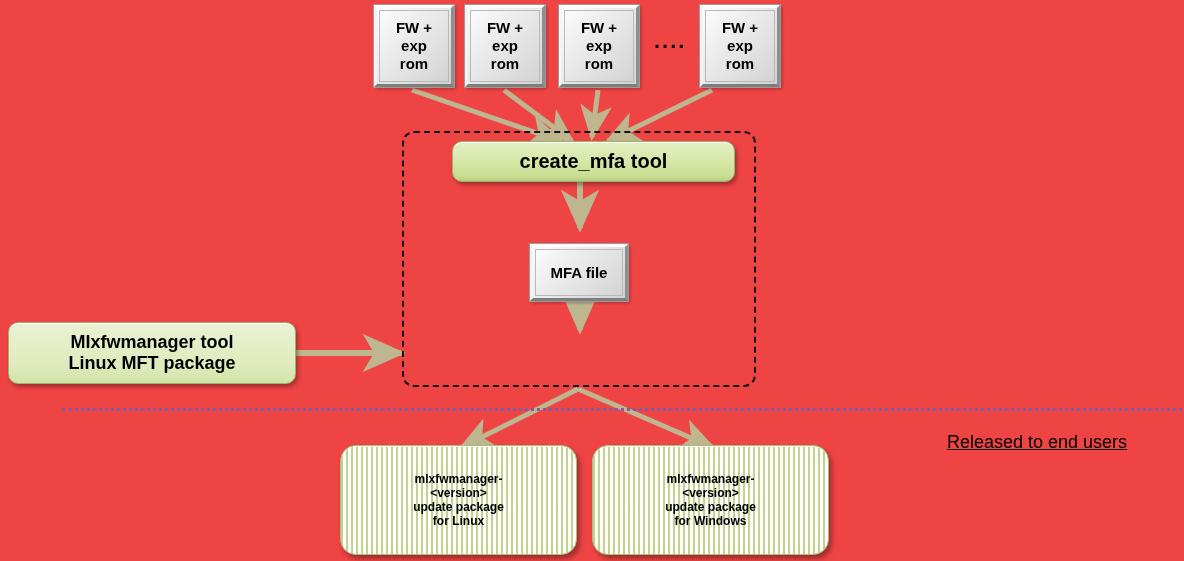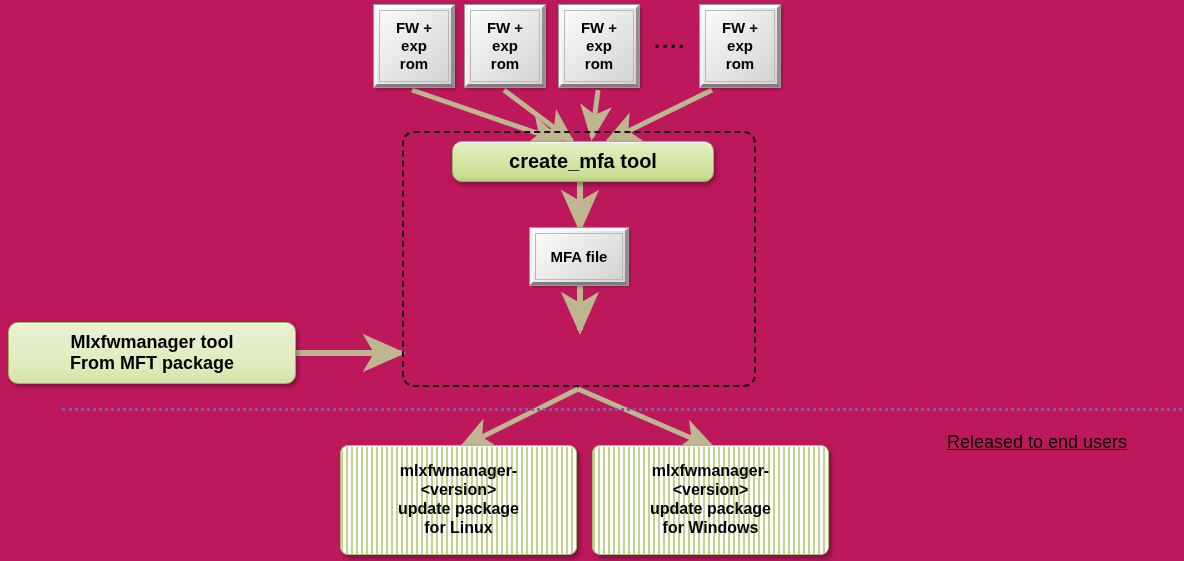--- a/index.html
+++ b/index.html
@@ -7,21 +7,21 @@
     padding: 0;
     background: #ffffff;
   }
   body {
     font-family: "Liberation Sans", sans-serif;
   }
   #canvas {
     position: relative;
     width: 1184px;
     height: 561px;
-    background: #be185d;
+    background: #ef4444;
     overflow: hidden;
   }
   #arrow-layer {
     position: absolute;
     left: 0;
     top: 0;
     width: 1184px;
     height: 561px;
     pointer-events: none;
   }
@@ -71,32 +71,32 @@
                 inset 0 1px 0 rgba(255,255,255,0.85);
     font-size: 20px;
   }
   .green-box.pale {
     background: linear-gradient(to bottom,
                 #eaf2d3 0%, #e6efcb 25%, #dfebbc 70%, #d3e2a8 100%);
   }
 
   
   .striped-box {
-    border-radius: 8px;
+    border-radius: 16px;
     background-color: #edf2da;
     background-image:
       repeating-linear-gradient(to right,
         rgba(186,205,130,0.85) 0px,
         rgba(186,205,130,0.85) 2px,
         rgba(255,255,255,0.92) 2px,
         rgba(255,255,255,0.92) 5px);
     border: 1px solid #a9bd78;
     box-shadow: 3px 4px 5px rgba(0,0,0,0.33),
                 inset 0 1px 0 rgba(255,255,255,0.7);
-    font-size: 16px;
+    font-size: 12px;
   }
 
   
   .dashdot-frame {
     position: absolute;
     box-sizing: border-box;
     border: 2px dashed #151515;
     border-radius: 12px;
     background: transparent;
   }
@@ -178,31 +178,31 @@
   </div>
 
   <div class="ellipsis" style="left:654px; top:28px;">....</div>
 
   <div class="node grey-box" style="left:700px; top:5px; width:80px; height:82px;">
     <span class="label">FW +
 exp
 rom</span>
   </div>
 
-  <div class="node green-box" style="left:452px; top:141px; width:262px; height:41px;">
+  <div class="node green-box" style="left:452px; top:141px; width:283px; height:41px;">
     <span class="label">create_mfa tool</span>
   </div>
 
-  <div class="node grey-box" style="left:530px; top:228px; width:98px; height:57px;">
+  <div class="node grey-box" style="left:530px; top:244px; width:98px; height:57px;">
     <span class="label">MFA file</span>
   </div>
 
   <div class="node green-box pale" style="left:8px; top:322px; width:288px; height:62px; font-size:18px;">
     <span class="label">MIxfwmanager tool
-From MFT package</span>
+Linux MFT package</span>
   </div>
 
 
   <div class="divider" style="left:62px; top:408px; width:1120px;"></div>
 
   <div class="caption" style="left:947px; top:432px;">Released to end users</div>
 
   <div class="node striped-box" style="left:340px; top:445px; width:237px; height:110px;">
     <span class="label">mlxfwmanager-
 &lt;version&gt;

